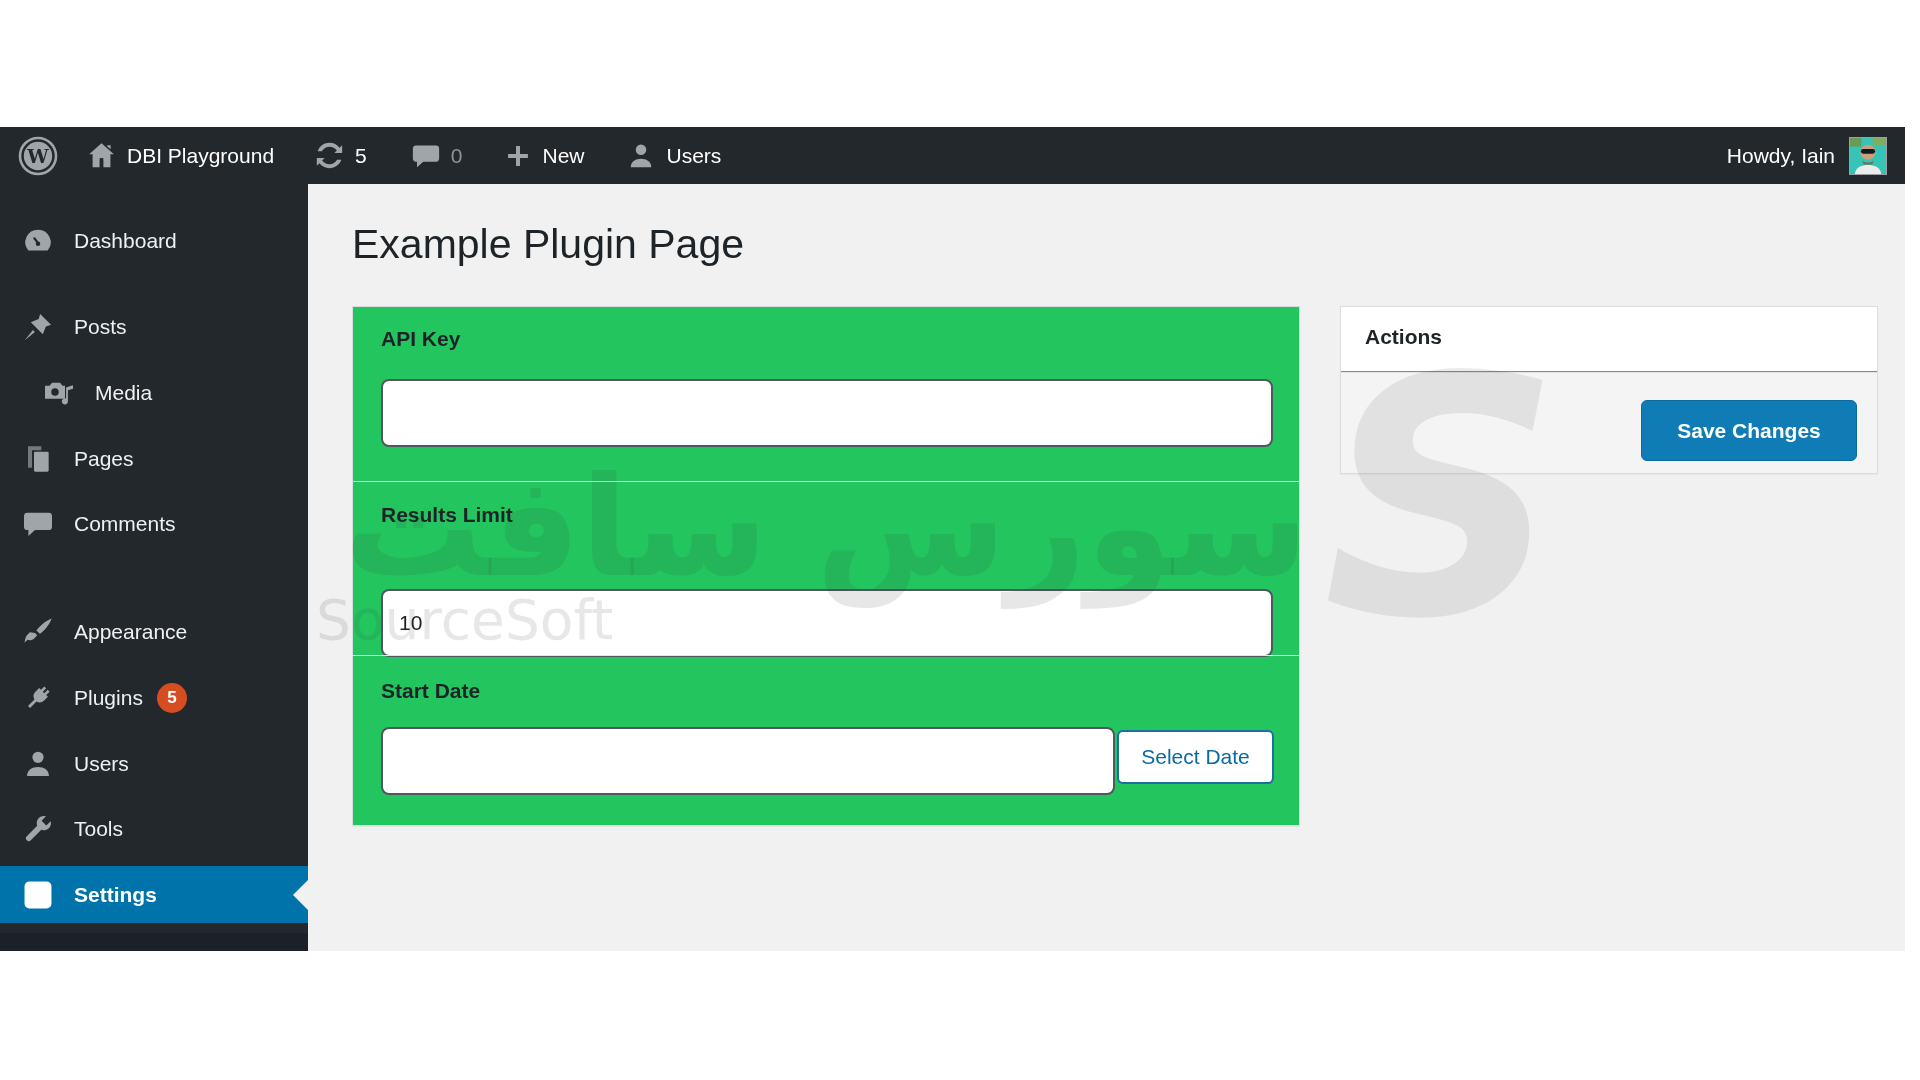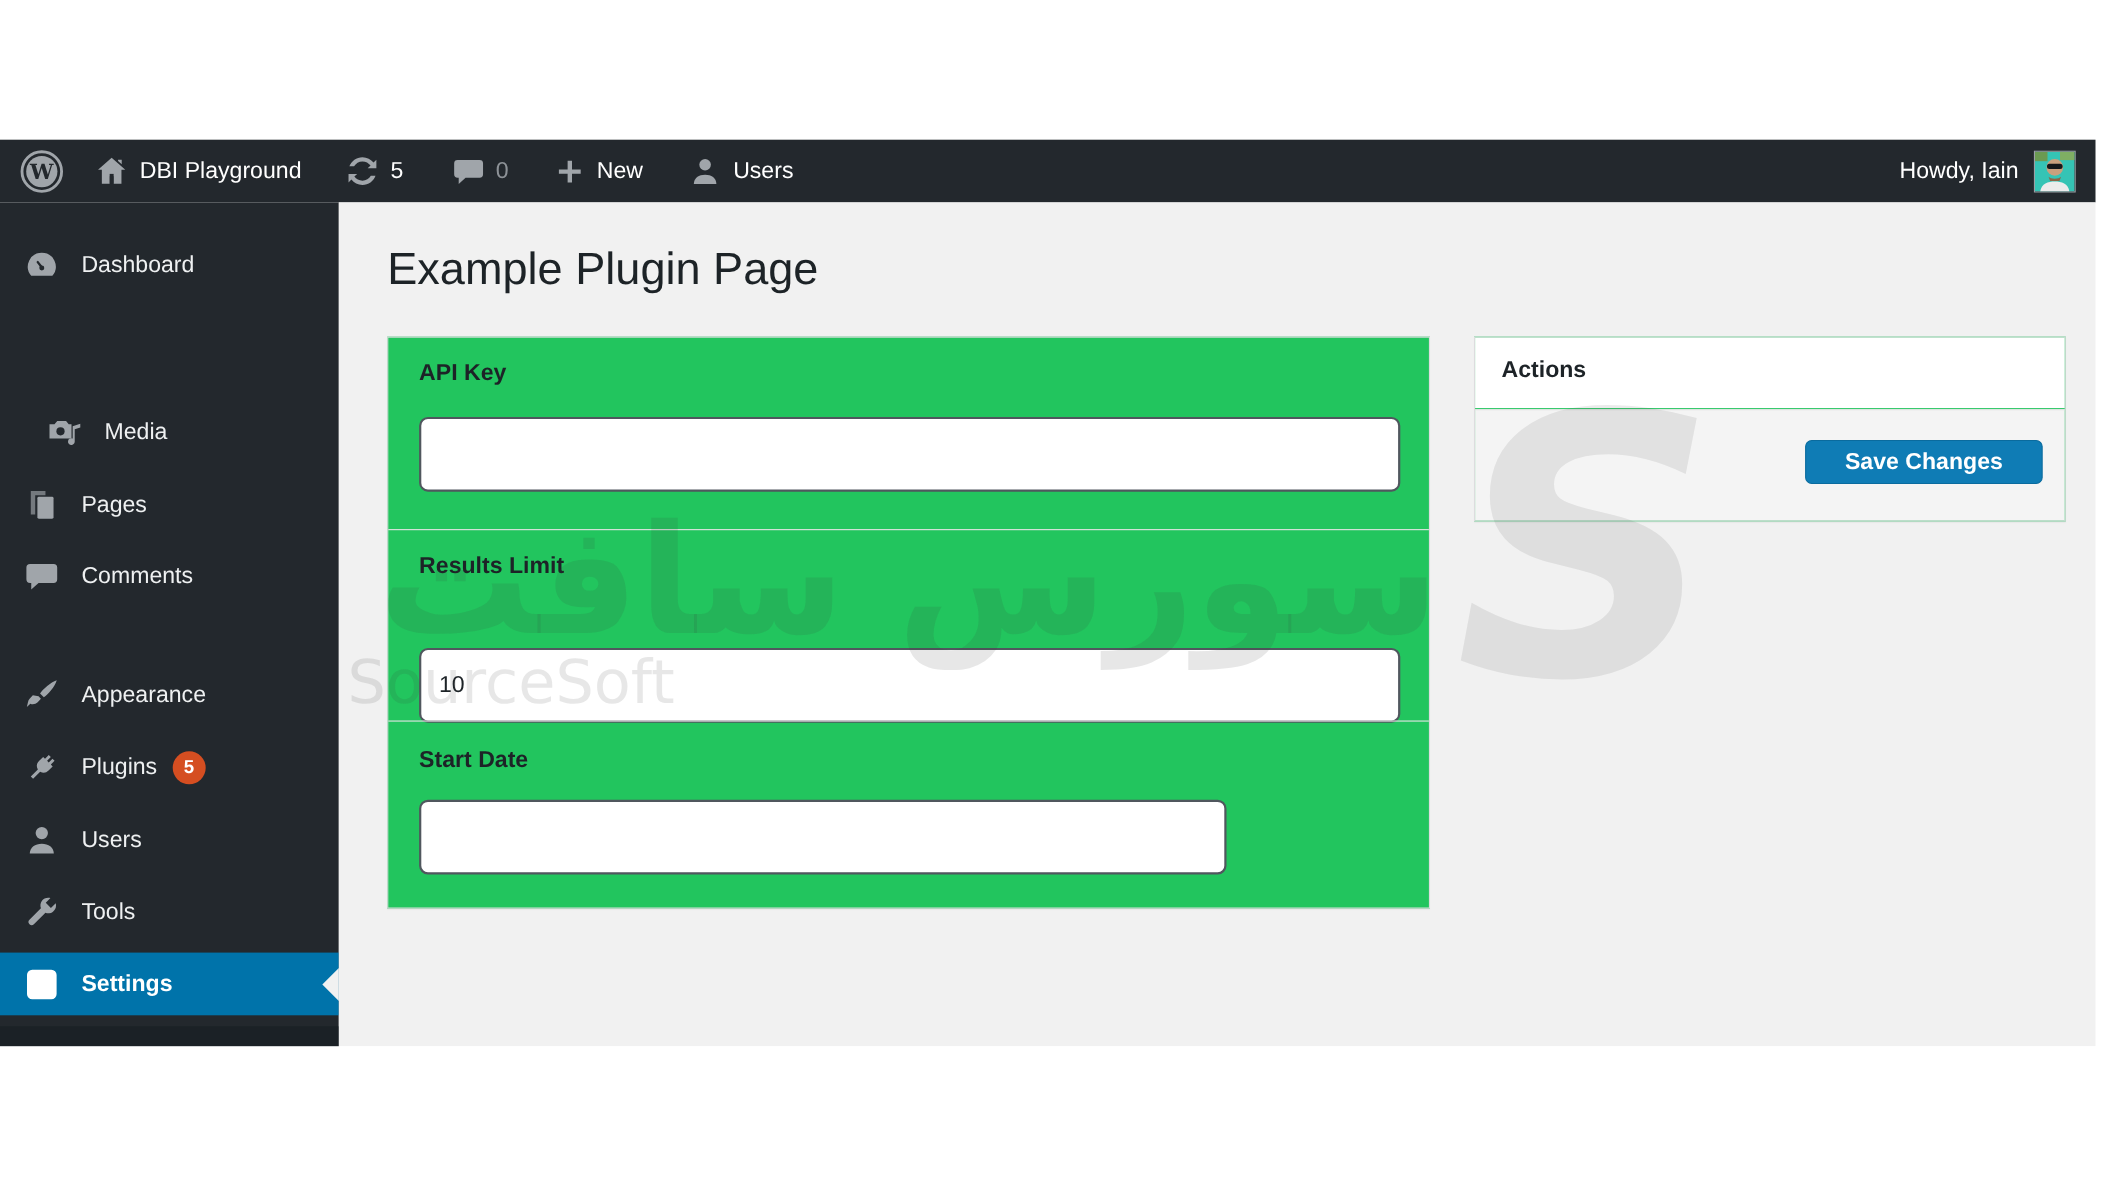--- a/index.html
+++ b/index.html
@@ -39,21 +39,21 @@
   .card{background:#22c55e;border:1px solid #dcdcde;box-shadow:0 1px 1px rgba(0,0,0,.04);}
   .form-card{position:absolute;left:44px;top:122px;width:948px;height:520px;}
   .divider{position:absolute;left:0;right:0;border-top:1px solid #e5e5e5;}
   .flabel{position:absolute;left:28px;font-size:21px;font-weight:700;color:#1d2327;}
   .finput{position:absolute;left:28px;height:68px;border:2px solid #50575e;border-radius:8px;background:#fff;font-size:21px;padding:0 16px;color:#1d2327;font-family:"Liberation Sans","DejaVu Sans",sans-serif;outline:none;}
   .btn-secondary{position:absolute;display:flex;align-items:center;justify-content:center;background:#fff;border:2px solid #1c6ea4;border-radius:6px;color:#0a6b9e;font-size:21px;cursor:pointer;font-family:inherit;}
   .actions-card{position:absolute;left:1032px;top:122px;width:538px;height:168px;}
   .actions-head{position:absolute;left:0;top:0;right:0;height:64px;background:#fff;}
   .actions-title{position:absolute;left:24px;top:18px;font-size:21px;font-weight:700;color:#1d2327;}
   .actions-body{position:absolute;left:0;top:65px;right:0;bottom:0;background:#f4f4f4;border-top:1px solid #e3e3e3;}
-  .btn-primary{position:absolute;right:20px;top:27px;width:216px;height:40px;background:#0f7cb5;border:1px solid #0a6b9e;border-radius:6px;color:#fff;font-size:21px;font-weight:700;cursor:pointer;font-family:inherit;display:flex;align-items:center;justify-content:center;}
+  .btn-primary{position:absolute;right:20px;top:27px;width:216px;height:61px;background:#0f7cb5;border:1px solid #0a6b9e;border-radius:6px;color:#fff;font-size:21px;font-weight:700;cursor:pointer;font-family:inherit;display:flex;align-items:center;justify-content:center;}
 
   
   .wm{position:absolute;inset:0;pointer-events:none;z-index:9;}
   .wm-ar{position:absolute;left:2px;top:268px;font-size:138px;line-height:1.1;font-weight:700;color:rgba(60,60,60,.12);font-family:"DejaVu Sans",sans-serif;direction:rtl;white-space:nowrap;margin-left:34px;}
   .wm-en{position:absolute;left:8px;top:404px;font-size:55px;color:rgba(60,60,60,.12);font-family:"DejaVu Sans",sans-serif;}
   .wm-s{position:absolute;left:1015px;top:150px;font-size:330px;line-height:1;font-weight:700;color:rgba(60,60,60,.10);font-family:"DejaVu Sans",sans-serif;font-style:italic;}
 </style>
 </head>
 <body>
 
@@ -141,20 +141,28 @@
         <span class="ic">
           <svg viewBox="0 0 24 24">
             <path d="M12 3.5a9.5 9.5 0 0 0-7.2 15.7h14.4A9.5 9.5 0 0 0 12 3.5z"></path>
             <rect x="11.2" y="8.2" width="1.6" height="6.5" rx=".8" fill="#23282d" transform="rotate(-38 12 13.5)"></rect>
             <circle cx="12" cy="14" r="1.7" fill="#23282d"></circle>
           </svg>
         </span>
         <span>Dashboard</span>
       </div>
 
+      <div class="mi" style="top:116px;">
+        <span class="ic">
+          <svg viewBox="0 0 24 24">
+            <path d="M13.6 2.2l8.2 8.2-3.9 1.2-2.3 5.8-9-9 5.9-2.4zM1.9 22.1l6.3-7.8 1.5 1.5-7.8 6.3z"></path>
+          </svg>
+        </span>
+        <span>Posts</span>
+      </div>
 
       <div class="mi" style="top:182px;margin-left:21px;">
         <span class="ic">
           <svg viewBox="0 0 24 24">
             <path d="M1.5 6.5h3.4L6.8 4.3h6l1.8 2.2h1.9v9.8H1.5z"></path>
             <circle cx="9" cy="11.3" r="2.8" fill="#23282d"></circle>
             <path d="M22.5 6.2l-5.2 1.6v8.4a2.3 2.3 0 1 0 1.4 2.1V10l3.8-1.2z"></path>
           </svg>
         </span>
         <span>Media</span>
@@ -244,20 +252,21 @@
 
         <div class="divider" style="top:174px;"></div>
 
         <div class="flabel" style="top:196px;">Results Limit</div>
         <input class="finput" style="top: 246px; width: 892px; margin-top: 36px;" type="text" value="10">
 
         <div class="divider" style="top:348px;"></div>
 
         <div class="flabel" style="top:372px;">Start Date</div>
         <input class="finput" style="top: 420px; width: 734px;" type="text" value="">
+        <button class="btn-secondary" style="left:764px;top:423px;width:157px;height:54px;">Select Date</button>
       </div>
 
       <div class="card actions-card">
         <div class="actions-head">
           <div class="actions-title">Actions</div>
         </div>
         <div class="actions-body">
           <button class="btn-primary">Save Changes</button>
         </div>
       </div>

